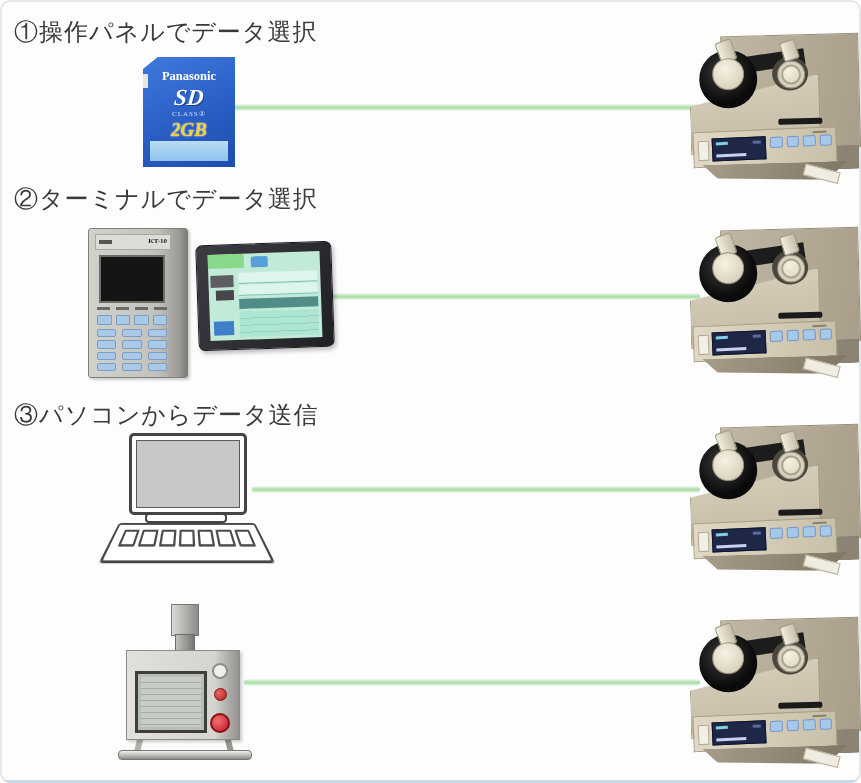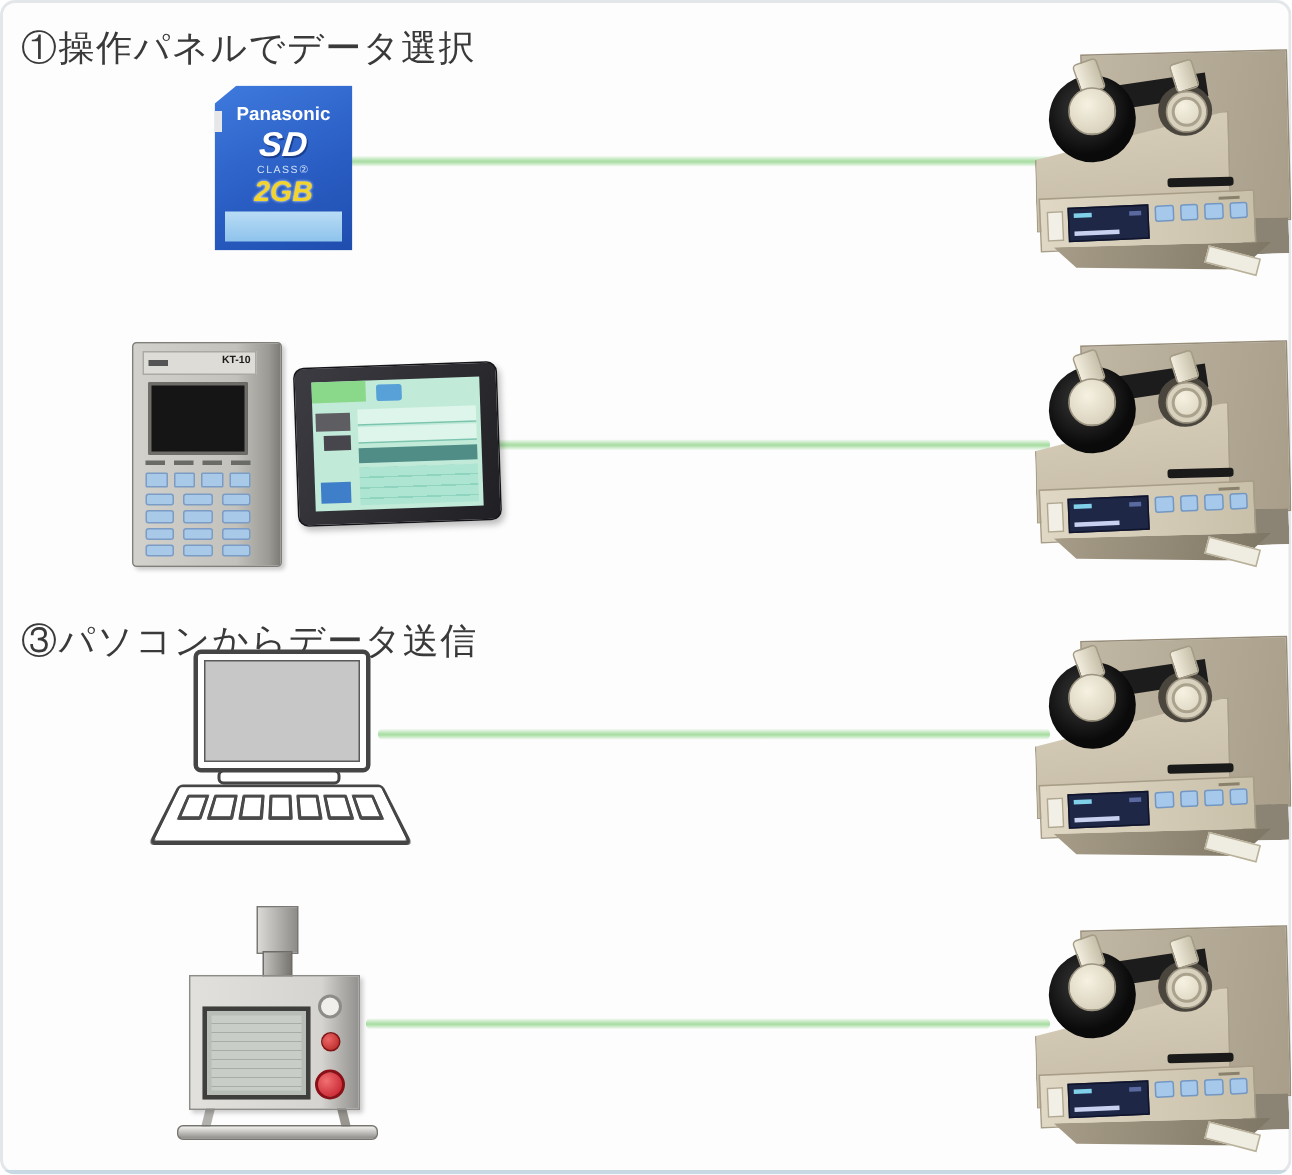--- a/index.html
+++ b/index.html
@@ -1,20 +1,20 @@
 <!DOCTYPE html>
 <html><head>
 <meta charset="utf-8">
 <style>
   html,body{margin:0;padding:0;background:#ffffff;}
   .page{position:relative;width:861px;height:783px;background:#fdfdfd;border-radius:10px;
         box-shadow:inset 0 0 0 2px #e4e7ea;overflow:hidden;
         font-family:"Liberation Sans",sans-serif;}
   .bottom-edge{position:absolute;left:0;right:0;bottom:0;height:3px;background:#c9d9e4;border-radius:0 0 10px 10px;}
-  .section{position:absolute;inset:0;}
+  .section{position:absolute;inset:0;font-family:Liberation Serif, serif;}
   .section-label{position:absolute;margin:0;font-size:24px;font-weight:400;color:#3a3a3a;
                  letter-spacing:1px;white-space:nowrap;}
   .connector{position:absolute;height:7px;border-radius:3px;z-index:1;
              background:linear-gradient(to bottom,rgba(183,227,178,0.12),#b7e3b2 40%,#a7dda2 55%,rgba(183,227,178,0.12));}
 
   
   .sd-card{position:absolute;left:143px;top:57px;width:92px;height:110px;z-index:2;text-align:center;
            background:linear-gradient(155deg,#3f7add 0%,#2a5ec4 55%,#1f4dae 100%);
            clip-path:polygon(16% 0,100% 0,100% 100%,0 100%,0 11%);}
   .sd-lock{position:absolute;left:0;top:17px;width:5px;height:14px;background:#e7e7e7;}
@@ -180,20 +180,21 @@
               <span></span>
             </span>
     </div>
     <div class="pr-base"></div>
     <div class="pr-wedge"></div>
   </div>
 </div>
   </div>
 
   <div class="section">
+    <h2 class="section-label" style="left:14px;top:183px;">②ターミナルでデータ選択</h2>
     <div class="connector" style="left:326px;top:293px;width:374px;"></div>
     <div class="terminal">
       <div class="term-head">
         <span class="term-logo"></span>
         <span class="term-model">KT-10</span>
       </div>
       <div class="term-screen"></div>
       <div class="term-tinyrow">
           <span></span>
           <span></span>
@@ -262,21 +263,21 @@
               <span></span>
             </span>
     </div>
     <div class="pr-base"></div>
     <div class="pr-wedge"></div>
   </div>
 </div>
   </div>
 
   <div class="section">
-    <h2 class="section-label" style="left:14px;top:411px;">③パソコンからデータ送信</h2>
+    <h2 class="section-label" style="left:14px;top:399px;">③パソコンからデータ送信</h2>
     <div class="connector" style="left:252px;top:486px;width:448px;"></div>
     <div class="laptop">
       <div class="lt-screen">
         <div class="lt-display"></div>
       </div>
       <div class="lt-hinge"></div>
       <div class="lt-base">
         <div class="lt-keys">
             <span></span>
             <span></span>

